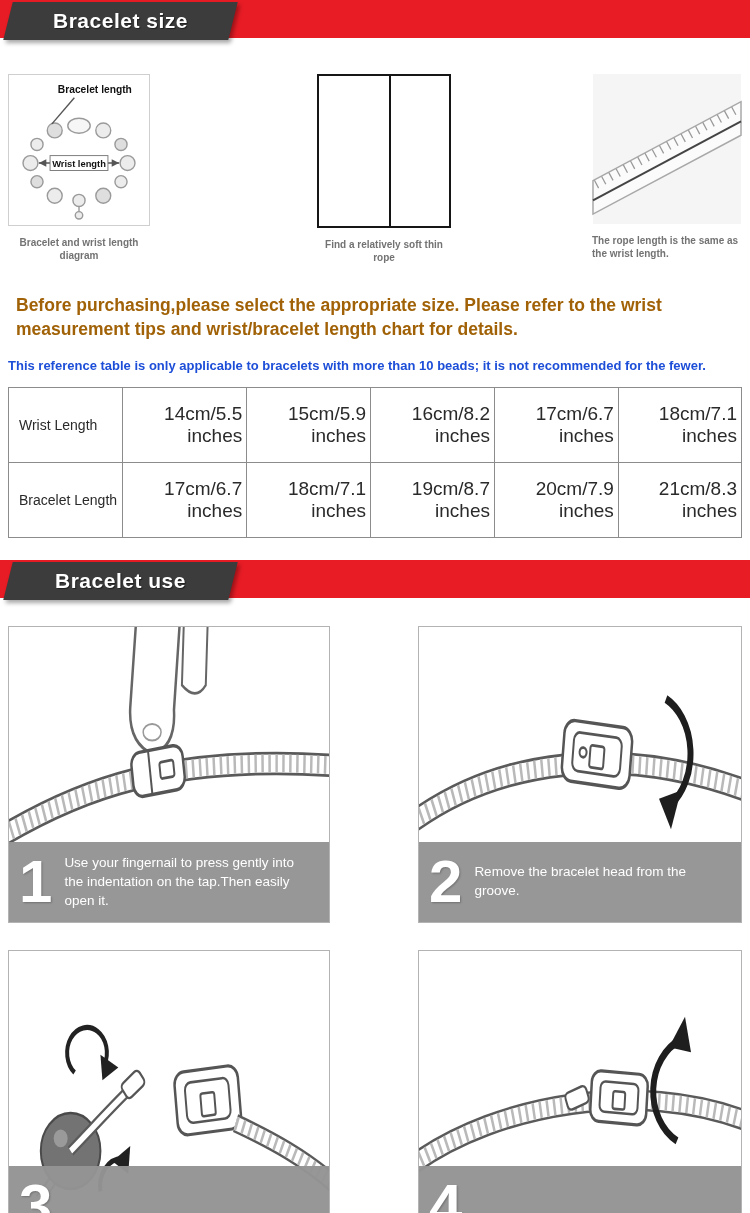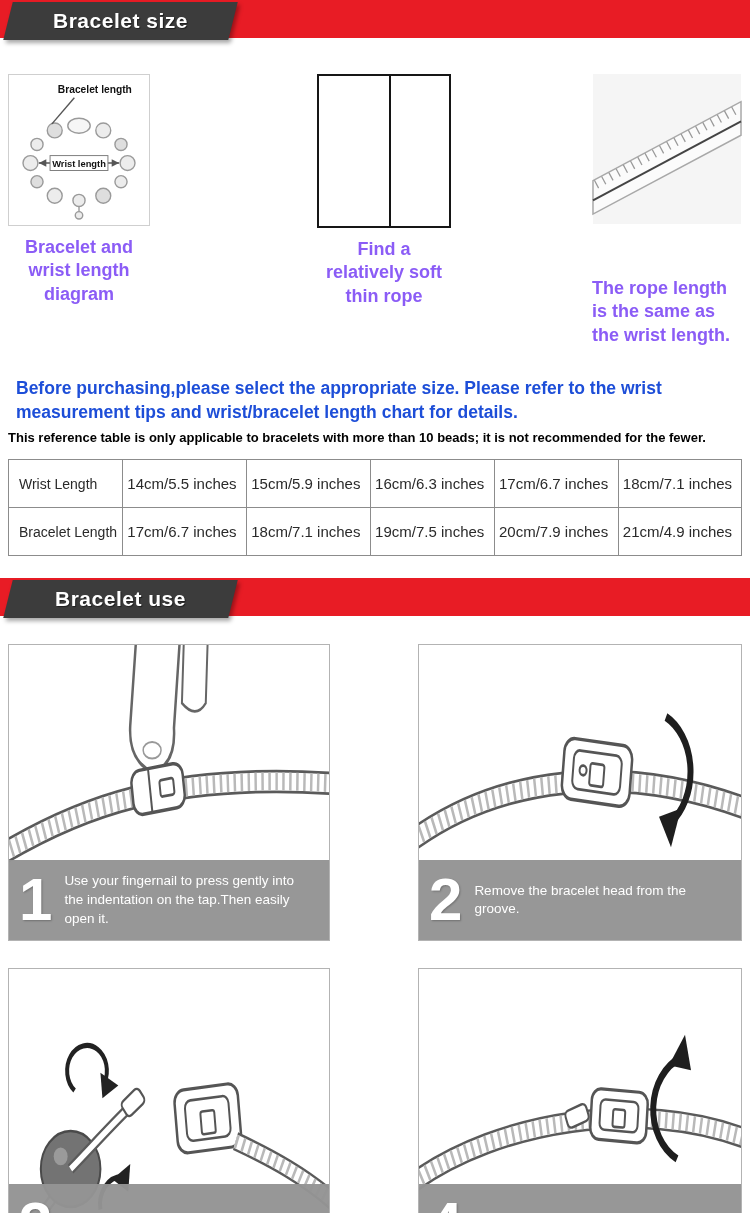--- a/index.html
+++ b/index.html
@@ -13,36 +13,36 @@
     box-shadow:3px 3px 4px rgba(0,0,0,.35);}
   .banner-text{transform:skewX(14deg);color:#fff;font-weight:bold;font-size:21px;letter-spacing:.5px;
     text-shadow:1px 1px 1px rgba(0,0,0,.5);white-space:nowrap;}
 
   
   .measure-row{display:flex;justify-content:space-between;padding:36px 8px 6px;}
   .measure-col{margin:0;display:flex;flex-direction:column;}
   .measure-col.c1{width:142px;}
   .measure-col.c2{width:134px;padding-left:26px;}
   .measure-col.c3{width:152px;}
-  .measure-col.c4{width:150px;gap:43px;}
+  .measure-col.c4{width:150px;}
   .img-frame{height:150px;background:#fff;position:relative;overflow:hidden;}
   .img-frame.light{border:1px solid #cfcfcf;}
   .img-frame.dark{border:2px solid #161616;}
   .img-frame svg{display:block;width:100%;height:100%;}
   .rope-line{position:absolute;top:0;bottom:0;left:54%;width:2px;background:#141414;}
-  .cap{font-size:18px;font-weight:bold;line-height:1.3;margin-top:10px;color:#8b5cf6;}
+  .cap{font-size:10px;font-weight:bold;line-height:1.3;margin-top:10px;color:#737373;}
   .cap.center{text-align:center;}
 
   
-  .intro{font-size:17.5px;font-weight:bold;line-height:1.35;margin:24px 16px 6px;color:#1d4ed8;}
-  .warning{font-size:13px;font-weight:bold;color:#000000;margin:0 8px 14px;}
+  .intro{font-size:17.5px;font-weight:bold;line-height:1.35;margin:24px 16px 17px;color:#a16207;}
+  .warning{font-size:13px;font-weight:bold;color:#1d4ed8;margin:0 8px 14px;}
 
   
   .size-table{border-collapse:collapse;width:734px;margin:0 8px;table-layout:fixed;}
-  .size-table td{border:1px solid #8c8c8c;font-size:15px;color:#2a2a2a;text-align:left;
+  .size-table td{border:1px solid #8c8c8c;font-size:19px;color:#2a2a2a;text-align:right;
     padding:15px 4px;background:#fff;}
   .size-table td.row-head{text-align:left;padding-left:10px;font-size:14px;}
 
   .gap-22{height:22px;}
   .gap-28{height:28px;}
 
   
   .use-grid{display:grid;grid-template-columns:322px 324px;justify-content:space-between;
     row-gap:27px;padding:0 8px;}
   .use-panel{border:1px solid #b3b3b3;height:295px;position:relative;background:#fff;overflow:hidden;}
@@ -131,31 +131,31 @@
         <col style="width:16.9%">
       <col style="width:16.9%">
         <col style="width:16.9%">
         <col style="width:16.8%">
     </colgroup>
     <tbody>
       <tr>
         <td class="row-head">Wrist Length</td>
         <td>14cm/5.5 inches</td>
         <td>15cm/5.9 inches</td>
-        <td>16cm/6.3 inches</td>
+        <td>16cm/8.2 inches</td>
         <td>17cm/6.7 inches</td>
         <td>18cm/7.1 inches</td>
       </tr>
       <tr>
         <td class="row-head">Bracelet Length</td>
         <td>17cm/6.7 inches</td>
         <td>18cm/7.1 inches</td>
-        <td>19cm/7.5 inches</td>
+        <td>19cm/8.7 inches</td>
         <td>20cm/7.9 inches</td>
-        <td>21cm/4.9 inches</td>
+        <td>21cm/8.3 inches</td>
       </tr>
     </tbody>
   </table>
 
   <div class="gap-22"></div>
 
   <div class="red-bar">
     <div class="banner-tab">
       <span class="banner-text">Bracelet use</span>
     </div>

